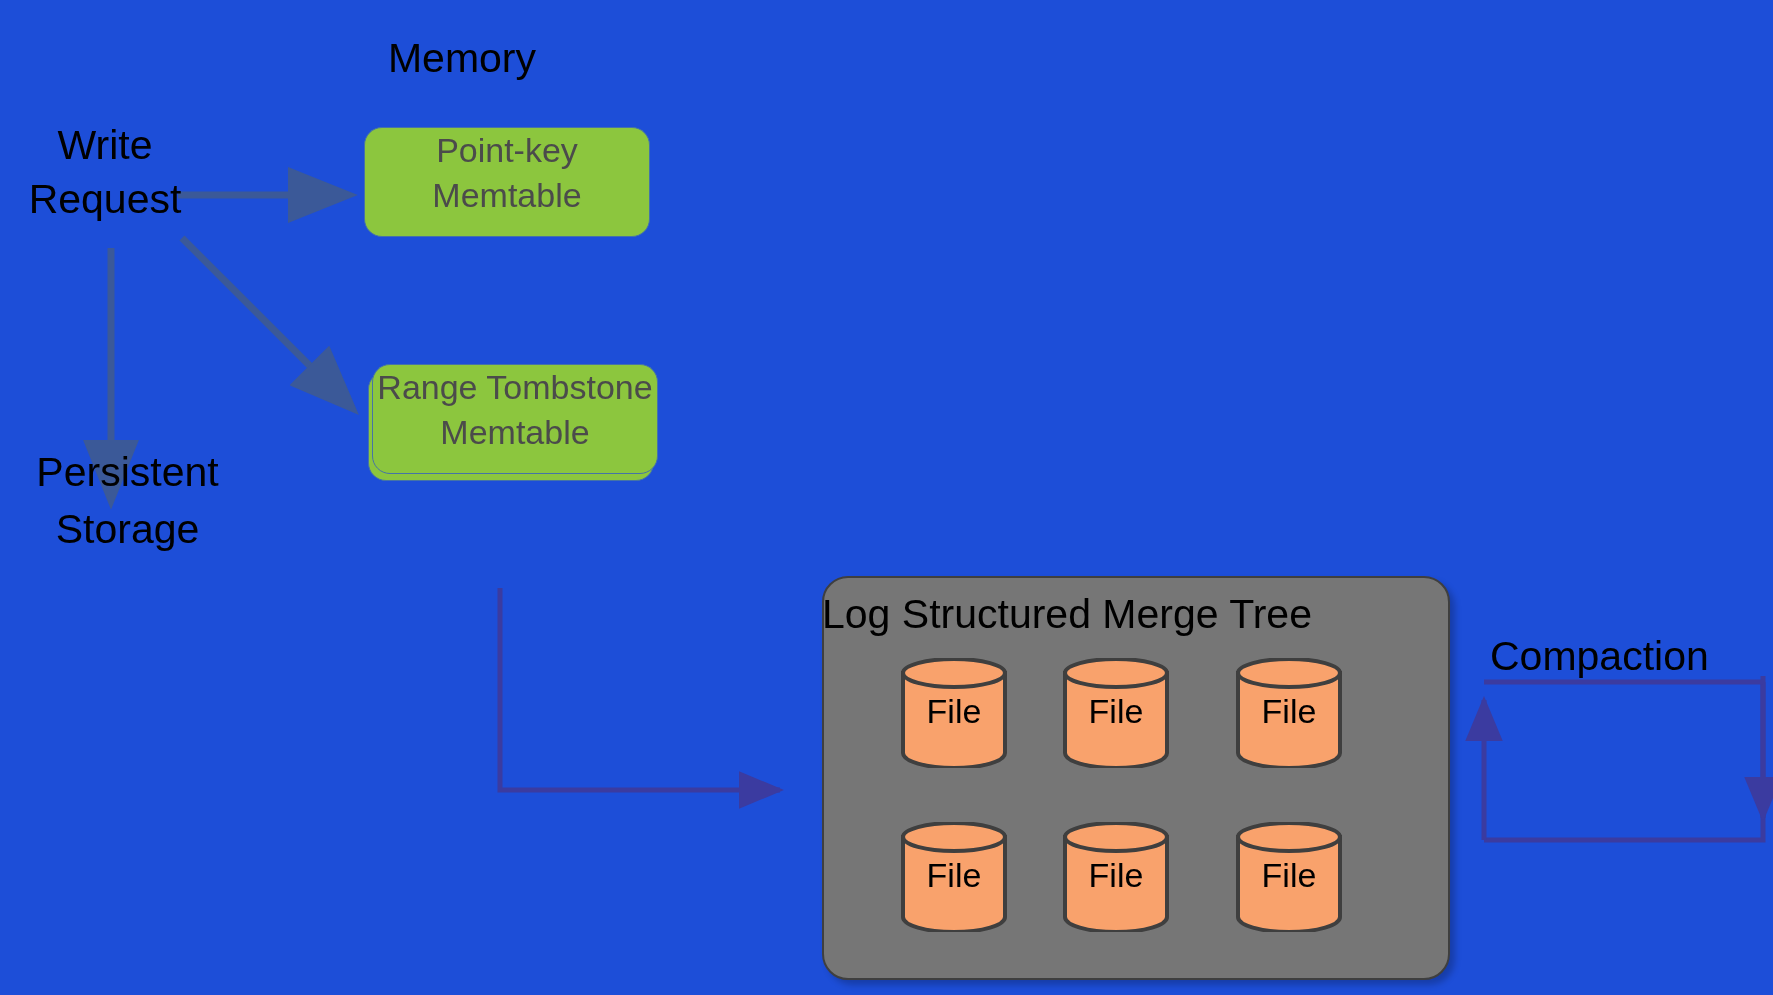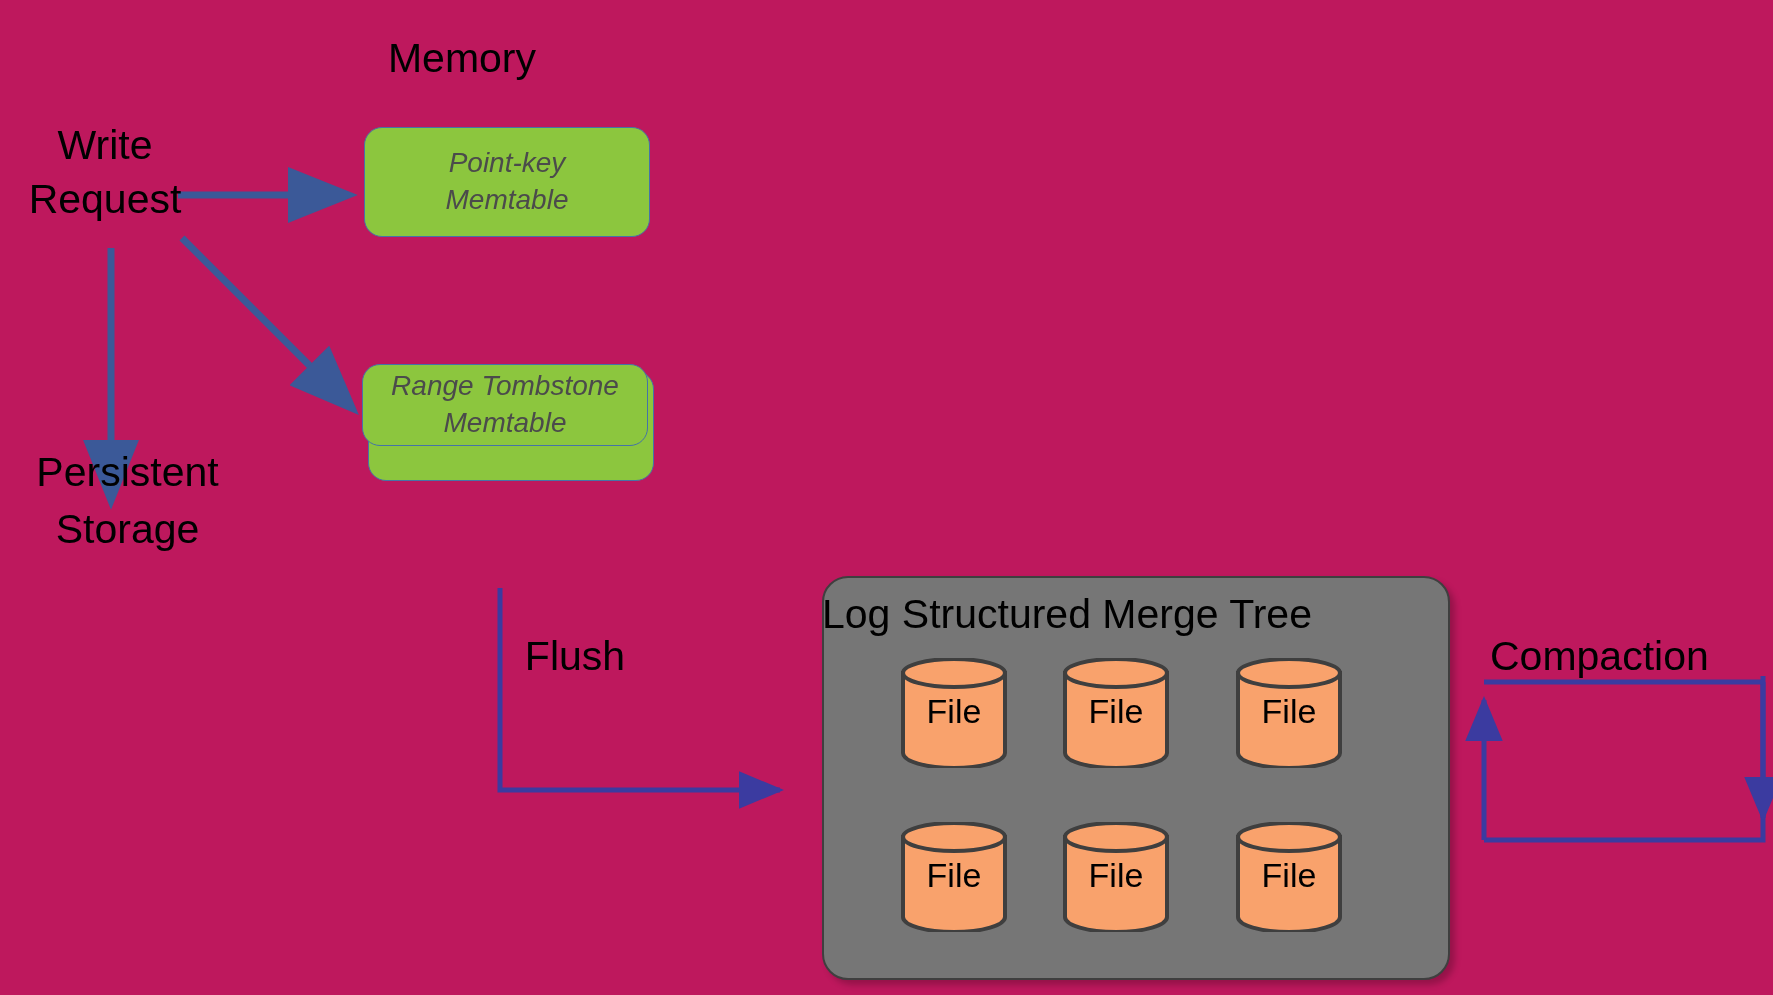--- a/index.html
+++ b/index.html
@@ -4,21 +4,21 @@
 <style>
   html, body {
     margin: 0;
     padding: 0;
     background: #ffffff;
   }
   #stage {
     position: relative;
     width: 1773px;
     height: 995px;
-    background: #be185d;
+    background: #1d4ed8;
     overflow: hidden;
     font-family: "Liberation Sans", sans-serif;
   }
   .abs { position: absolute; }
 
   
   .label {
     color: #000000;
     font-weight: 400;
     white-space: nowrap;
@@ -30,32 +30,31 @@
   #persist-label  { left: 0px;   top: 444px; width: 255px; font-size: 41px; line-height: 1.38; }
   #flush-label    { left: 490px; top: 634px; width: 170px; font-size: 41px; }
   #compaction-lbl { left: 1490px;top: 634px; width: 290px; font-size: 41px; text-align: left;}
 
   
   .memtable {
     border-radius: 18px;
     border: 1.6px solid #4573a7;
     background: #8CC63E;
     color: #4b4b4b;
-    font-size: 28px;
+    font-size: 34px;
     line-height: 1.32;
     display: flex;
-    align-items: center;
+    align-items: flex-start;
     justify-content: center;
     text-align: center;
     box-sizing: border-box;
-    font-style: italic;
   }
   #pointkey-memtable { left: 364px; top: 127px; width: 286px; height: 110px; }
   #rt-memtable-ghost { left: 368px; top: 371px; width: 286px; height: 110px; z-index: 1;}
-  #rt-memtable       { left: 362px; top: 364px; width: 286px; height: 82px; z-index: 2;}
+  #rt-memtable       { left: 372px; top: 364px; width: 286px; height: 110px; z-index: 2;}
 
   
   #lsm-box {
     left: 822px; top: 576px; width: 628px; height: 404px;
     background: #767676;
     border: 2.5px solid #3f3f3f;
     border-radius: 26px;
     box-sizing: border-box;
     box-shadow: 5px 5px 6px rgba(0,0,0,0.22);
   }
@@ -132,21 +131,20 @@
   <div id="write-request" class="abs label">
     <div>Write</div>
     <div>Request</div>
   </div>
 
   <div id="persist-label" class="abs label">
     <div>Persistent</div>
     <div>Storage</div>
   </div>
 
-  <div id="flush-label" class="abs label">Flush</div>
 
   <div id="compaction-lbl" class="abs label">Compaction</div>
 
   <div id="pointkey-memtable" class="abs memtable">
     <div>
       <div>Point-key</div>
       <div>Memtable</div>
     </div>
   </div>
 

